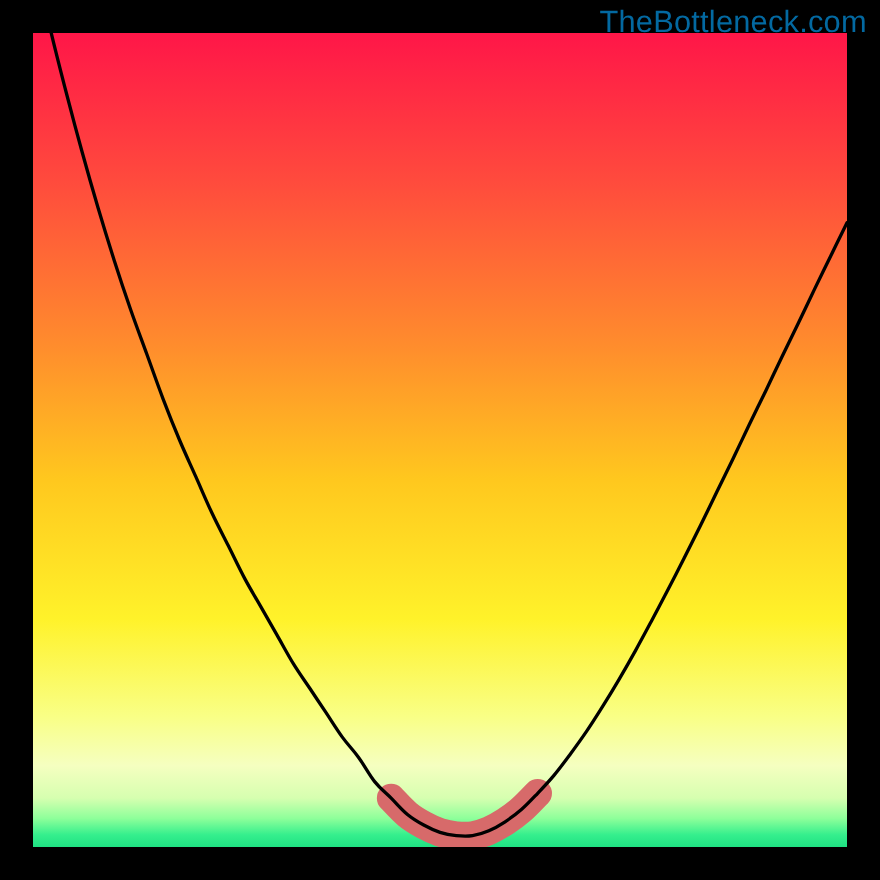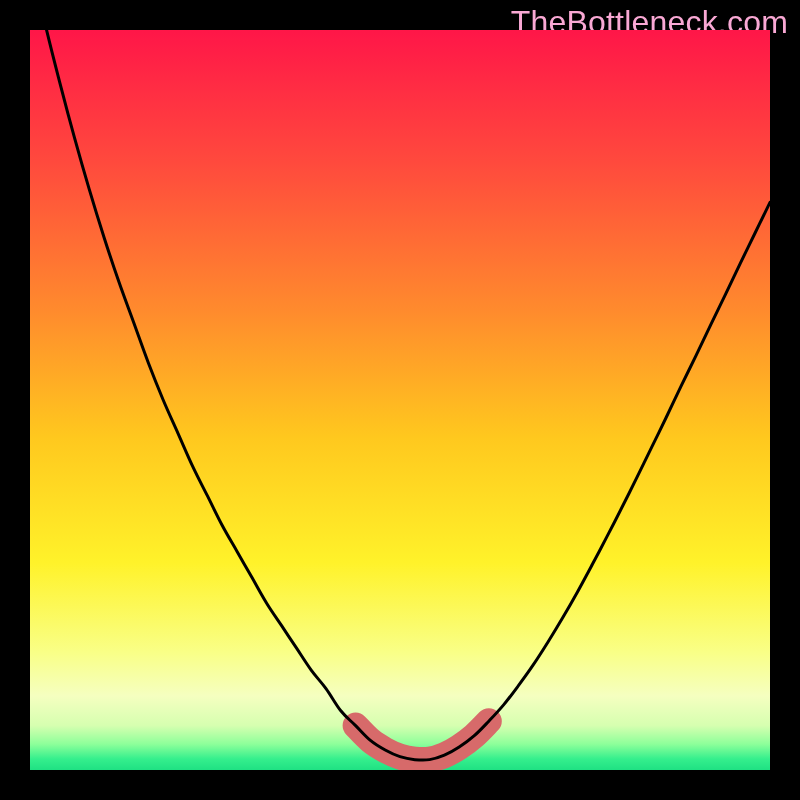--- a/index.html
+++ b/index.html
@@ -20,22 +20,22 @@
     overflow: hidden;
   }
   .gradient {
     position: absolute;
     left: 0; top: 0; right: 0; bottom: 0;
   }
   .watermark {
     position: absolute;
     top: 4px;
     right: 12px;
-    color: #f9a8d4;
-    font-size: 32px;
+    color: #0369a1;
+    font-size: 28px;
     font-weight: 400;
     letter-spacing: 0.2px;
   }
   svg.curve {
     position: absolute;
     left: 0; top: 0;
     width: 740px;
     height: 740px;
     overflow: visible;
   }

